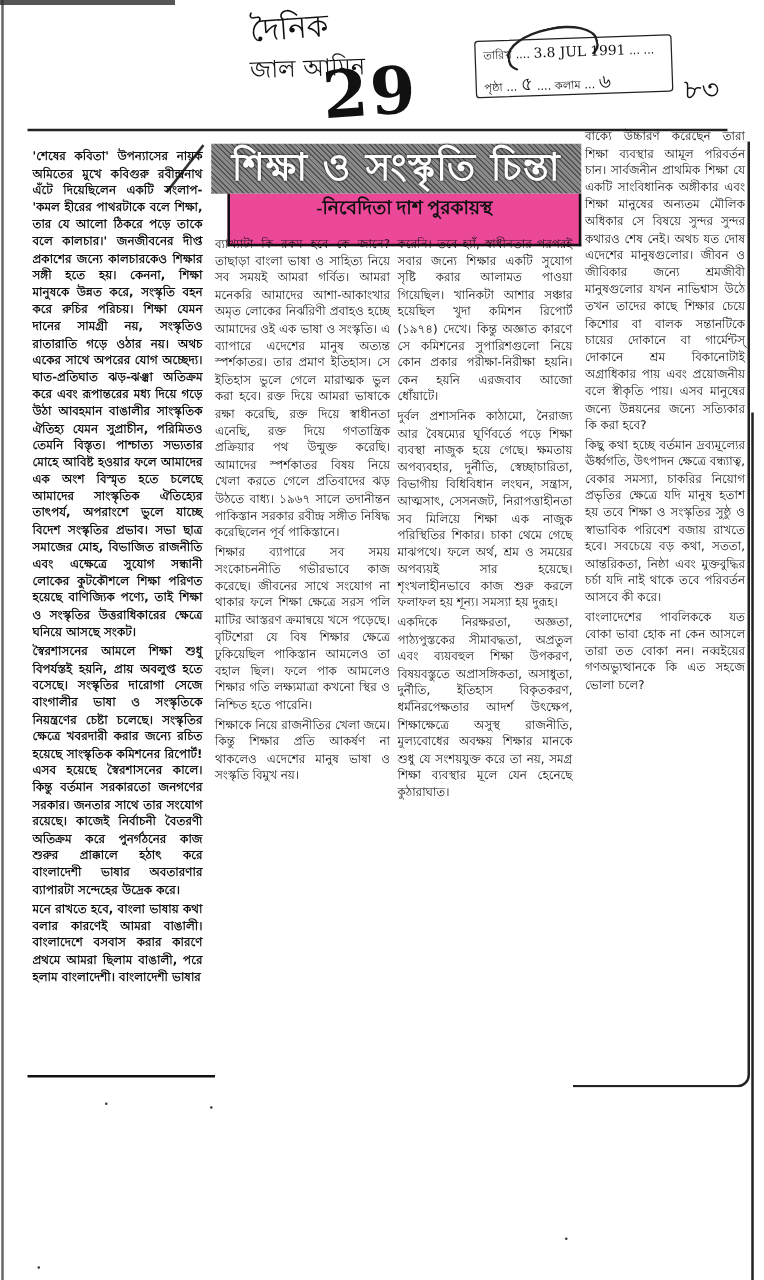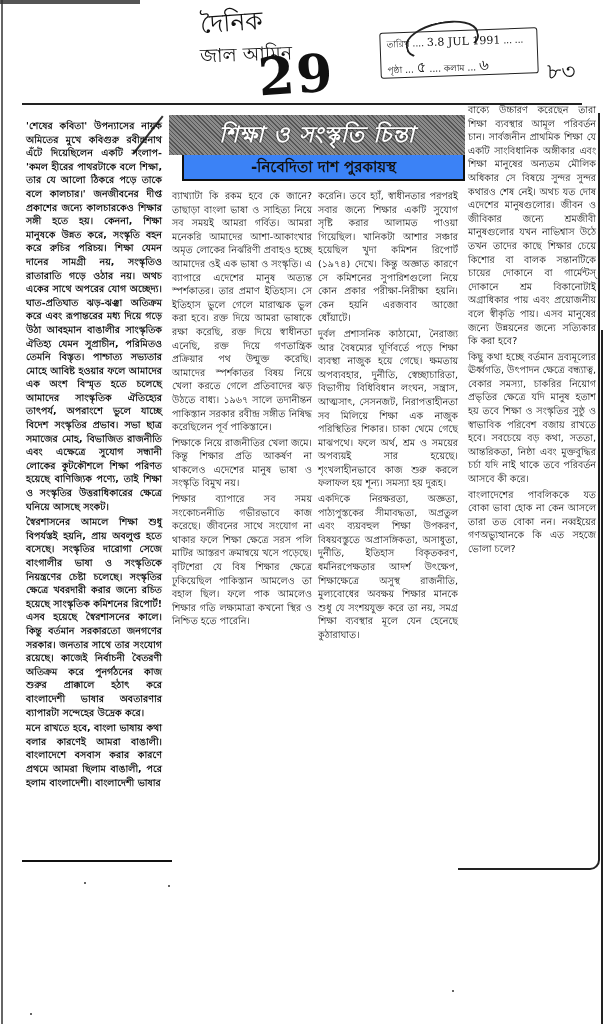--- a/index.html
+++ b/index.html
@@ -24,25 +24,25 @@
   .stamp .hval { font-family: "DejaVu Serif", serif; font-size: 15px; }
 
   .clip { position: absolute; left: 22px; top: 103px; width: 582px; height: 760px; }
   .rule-top { position: absolute; left: 0; top: 0; width: 560px; height: 2px; background: #222; }
   .rule-bottom { position: absolute; left: 0; top: 757px; width: 150px; height: 2px; background: #111; }
   .frame-right { position: absolute; left: 436px; top: 10px; width: 140px; height: 755px;
                  border-right: 2px solid #222; border-bottom: 2px solid #222; border-radius: 0 0 10px 0; }
 
   .banner { position: absolute; left: 147px; top: 12px; width: 296px; height: 40px;
             background: repeating-linear-gradient(45deg, #555 0 1px, #8a8a8a 1px 3px);
-            color: #fff; font-size: 22px; font-weight: bold; text-align: center; line-height: 40px;
-            text-shadow: 0 0 2px #000; letter-spacing: 1px; font-style: italic; }
-  .byline-box { position: absolute; left: 160px; top: 52px; width: 283px; height: 26px;
-                border: 2px solid #111; border-top: none; background: #3b82f6; box-sizing: border-box;
-                text-align: center; font-size: 15px; font-weight: bold; line-height: 24px; }
+            color: #fff; font-size: 30px; font-weight: bold; text-align: center; line-height: 40px;
+            text-shadow: 0 0 2px #000; letter-spacing: 1px; }
+  .byline-box { position: absolute; left: 160px; top: 52px; width: 283px; height: 42px;
+                border: 2px solid #111; border-top: none; background: #ec4899; box-sizing: border-box;
+                text-align: center; font-size: 15px; font-weight: bold; line-height: 24px; font-family: Liberation Serif, serif; }
   .pen-stroke { position: absolute; left: 125px; top: 8px; width: 2px; height: 48px; background: #333; transform: rotate(38deg); }
 
   .col { position: absolute; font-size: 9.5px; line-height: 13.6px; text-align: justify; }
   .col p { margin: 0 0 2px 0; }
   .c1 { left: 4px; top: 16px; width: 136px; font-weight: bold; }
   .c2 { left: 150px; top: 86px; width: 140px; }
   .c3 { left: 296px; top: 86px; width: 140px; }
   .c4 { left: 446px; top: 0; width: 128px; }
 
   .speck { position: absolute; width: 2px; height: 2px; background: #333; border-radius: 50%; }
@@ -90,22 +90,22 @@
     <span>-নিবেদিতা দাশ পুরকায়স্থ</span>
   </div>
 
   <div class="col c1">
     <p>'শেষের কবিতা' উপন্যাসের নায়ক অমিতের মুখে কবিগুরু রবীন্দ্রনাথ এঁটে দিয়েছিলেন একটি সংলাপ- 'কমল হীরের পাথরটাকে বলে শিক্ষা, তার যে আলো ঠিকরে পড়ে তাকে বলে কালচার।' জনজীবনের দীপ্ত প্রকাশের জন্যে কালচারকেও শিক্ষার সঙ্গী হতে হয়। কেননা, শিক্ষা মানুষকে উন্নত করে, সংস্কৃতি বহন করে রুচির পরিচয়। শিক্ষা যেমন দানের সামগ্রী নয়, সংস্কৃতিও রাতারাতি গড়ে ওঠার নয়। অথচ একের সাথে অপরের যোগ অচ্ছেদ্য। ঘাত-প্রতিঘাত ঝড়-ঝঞ্ঝা অতিক্রম করে এবং রূপান্তরের মধ্য দিয়ে গড়ে উঠা আবহমান বাঙালীর সাংস্কৃতিক ঐতিহ্য যেমন সুপ্রাচীন, পরিমিতও তেমনি বিস্তৃত। পাশ্চাত্য সভ্যতার মোহে আবিষ্ট হওয়ার ফলে আমাদের এক অংশ বিস্মৃত হতে চলেছে আমাদের সাংস্কৃতিক ঐতিহ্যের তাৎপর্য, অপরাংশে ভুলে যাচ্ছে বিদেশ সংস্কৃতির প্রভাব। সভা ছাত্র সমাজের মোহ, বিভাজিত রাজনীতি এবং এক্ষেত্রে সুযোগ সন্ধানী লোকের কুটকৌশলে শিক্ষা পরিণত হয়েছে বাণিজ্যিক পণ্যে, তাই শিক্ষা ও সংস্কৃতির উত্তরাধিকারের ক্ষেত্রে ঘনিয়ে আসছে সংকট।</p>
     <p>স্বৈরশাসনের আমলে শিক্ষা শুধু বিপর্যস্তই হয়নি, প্রায় অবলুপ্ত হতে বসেছে। সংস্কৃতির দারোগা সেজে বাংগালীর ভাষা ও সংস্কৃতিকে নিয়ন্ত্রণের চেষ্টা চলেছে। সংস্কৃতির ক্ষেত্রে খবরদারী করার জন্যে রচিত হয়েছে সাংস্কৃতিক কমিশনের রিপোর্ট! এসব হয়েছে স্বৈরশাসনের কালে। কিন্তু বর্তমান সরকারতো জনগণের সরকার। জনতার সাথে তার সংযোগ রয়েছে। কাজেই নির্বাচনী বৈতরণী অতিক্রম করে পুনর্গঠনের কাজ শুরুর প্রাক্কালে হঠাৎ করে বাংলাদেশী ভাষার অবতারণার ব্যাপারটা সন্দেহের উদ্রেক করে।</p>
     <p>মনে রাখতে হবে, বাংলা ভাষায় কথা বলার কারণেই আমরা বাঙালী। বাংলাদেশে বসবাস করার কারণে প্রথমে আমরা ছিলাম বাঙালী, পরে হলাম বাংলাদেশী। বাংলাদেশী ভাষার</p>
   </div>
   <div class="col c2">
     <p>ব্যাখ্যাটা কি রকম হবে কে জানে? তাছাড়া বাংলা ভাষা ও সাহিত্য নিয়ে সব সময়ই আমরা গর্বিত। আমরা মনেকরি আমাদের আশা-আকাংখার অমৃত লোকের নির্ঝরিণী প্রবাহও হচ্ছে আমাদের ওই এক ভাষা ও সংস্কৃতি। এ ব্যাপারে এদেশের মানুষ অত্যন্ত স্পর্শকাতর। তার প্রমাণ ইতিহাস। সে ইতিহাস ভুলে গেলে মারাত্মক ভুল করা হবে। রক্ত দিয়ে আমরা ভাষাকে রক্ষা করেছি, রক্ত দিয়ে স্বাধীনতা এনেছি, রক্ত দিয়ে গণতান্ত্রিক প্রক্রিয়ার পথ উন্মুক্ত করেছি। আমাদের স্পর্শকাতর বিষয় নিয়ে খেলা করতে গেলে প্রতিবাদের ঝড় উঠতে বাধ্য। ১৯৬৭ সালে তদানীন্তন পাকিস্তান সরকার রবীন্দ্র সঙ্গীত নিষিদ্ধ করেছিলেন পূর্ব পাকিস্তানে।</p>
+    <p>শিক্ষার ব্যাপারে সব সময় সংকোচননীতি গভীরভাবে কাজ করেছে। জীবনের সাথে সংযোগ না থাকার ফলে শিক্ষা ক্ষেত্রে সরস পলি মাটির আস্তরণ ক্রমান্বয়ে খসে পড়েছে। বৃটিশেরা যে বিষ শিক্ষার ক্ষেত্রে ঢুকিয়েছিল পাকিস্তান আমলেও তা বহাল ছিল। ফলে পাক আমলেও শিক্ষার গতি লক্ষ্যমাত্রা কখনো স্থির ও নিশ্চিত হতে পারেনি।</p>
     <p>শিক্ষাকে নিয়ে রাজনীতির খেলা জমে। কিন্তু শিক্ষার প্রতি আকর্ষণ না থাকলেও এদেশের মানুষ ভাষা ও সংস্কৃতি বিমুখ নয়।</p>
-    <p>শিক্ষার ব্যাপারে সব সময় সংকোচননীতি গভীরভাবে কাজ করেছে। জীবনের সাথে সংযোগ না থাকার ফলে শিক্ষা ক্ষেত্রে সরস পলি মাটির আস্তরণ ক্রমান্বয়ে খসে পড়েছে। বৃটিশেরা যে বিষ শিক্ষার ক্ষেত্রে ঢুকিয়েছিল পাকিস্তান আমলেও তা বহাল ছিল। ফলে পাক আমলেও শিক্ষার গতি লক্ষ্যমাত্রা কখনো স্থির ও নিশ্চিত হতে পারেনি।</p>
   </div>
   <div class="col c3">
     <p>করেনি। তবে হ্যাঁ, স্বাধীনতার পরপরই সবার জন্যে শিক্ষার একটি সুযোগ সৃষ্টি করার আলামত পাওয়া গিয়েছিল। খানিকটা আশার সঞ্চার হয়েছিল খুদা কমিশন রিপোর্ট (১৯৭৪) দেখে। কিন্তু অজ্ঞাত কারণে সে কমিশনের সুপারিশগুলো নিয়ে কোন প্রকার পরীক্ষা-নিরীক্ষা হয়নি। কেন হয়নি এরজবাব আজো ধোঁয়াটে।</p>
     <p>দুর্বল প্রশাসনিক কাঠামো, নৈরাজ্য আর বৈষম্যের ঘূর্ণিবর্তে পড়ে শিক্ষা ব্যবস্থা নাজুক হয়ে গেছে। ক্ষমতায় অপব্যবহার, দুর্নীতি, স্বেচ্ছাচারিতা, বিভাগীয় বিধিবিধান লংঘন, সন্ত্রাস, আত্মসাৎ, সেসনজট, নিরাপত্তাহীনতা সব মিলিয়ে শিক্ষা এক নাজুক পরিস্থিতির শিকার। চাকা থেমে গেছে মাঝপথে। ফলে অর্থ, শ্রম ও সময়ের অপব্যয়ই সার হয়েছে। শৃংখলাহীনভাবে কাজ শুরু করলে ফলাফল হয় শূন্য। সমস্যা হয় দুরূহ।</p>
     <p>একদিকে নিরক্ষরতা, অজ্ঞতা, পাঠ্যপুস্তকের সীমাবদ্ধতা, অপ্রতুল এবং ব্যয়বহুল শিক্ষা উপকরণ, বিষয়বস্তুতে অপ্রাসঙ্গিকতা, অসাধুতা, দুর্নীতি, ইতিহাস বিকৃতকরণ, ধর্মনিরপেক্ষতার আদর্শ উৎক্ষেপ, শিক্ষাক্ষেত্রে অসুস্থ রাজনীতি, মুল্যবোধের অবক্ষয় শিক্ষার মানকে শুধু যে সংশয়যুক্ত করে তা নয়, সমগ্র শিক্ষা ব্যবস্থার মূলে যেন হেনেছে কুঠারাঘাত।</p>
   </div>
   <div class="col c4">
     <p>বাক্যে উচ্চারণ করেছেন তারা শিক্ষা ব্যবস্থার আমূল পরিবর্তন চান। সার্বজনীন প্রাথমিক শিক্ষা যে একটি সাংবিধানিক অঙ্গীকার এবং শিক্ষা মানুষের অন্যতম মৌলিক অধিকার সে বিষয়ে সুন্দর সুন্দর কথারও শেষ নেই। অথচ যত দোষ এদেশের মানুষগুলোর। জীবন ও জীবিকার জন্যে শ্রমজীবী মানুষগুলোর যখন নাভিশ্বাস উঠে তখন তাদের কাছে শিক্ষার চেয়ে কিশোর বা বালক সন্তানটিকে চায়ের দোকানে বা গার্মেন্টস্ দোকানে শ্রম বিকানোটাই অগ্রাধিকার পায় এবং প্রয়োজনীয় বলে স্বীকৃতি পায়। এসব মানুষের জন্যে উন্নয়নের জন্যে সত্যিকার কি করা হবে?</p>
     <p>কিছু কথা হচ্ছে বর্তমান দ্রব্যমূল্যের ঊর্ধ্বগতি, উৎপাদন ক্ষেত্রে বন্ধ্যাত্ব, বেকার সমস্যা, চাকরির নিয়োগ প্রভৃতির ক্ষেত্রে যদি মানুষ হতাশ হয় তবে শিক্ষা ও সংস্কৃতির সুষ্ঠু ও স্বাভাবিক পরিবেশ বজায় রাখতে হবে। সবচেয়ে বড় কথা, সততা, আন্তরিকতা, নিষ্ঠা এবং মুক্তবুদ্ধির চর্চা যদি নাই থাকে তবে পরিবর্তন আসবে কী করে।</p>
     <p>বাংলাদেশের পাবলিককে যত বোকা ভাবা হোক না কেন আসলে তারা তত বোকা নন। নব্বইয়ের গণঅভ্যুত্থানকে কি এত সহজে ভোলা চলে?</p>

